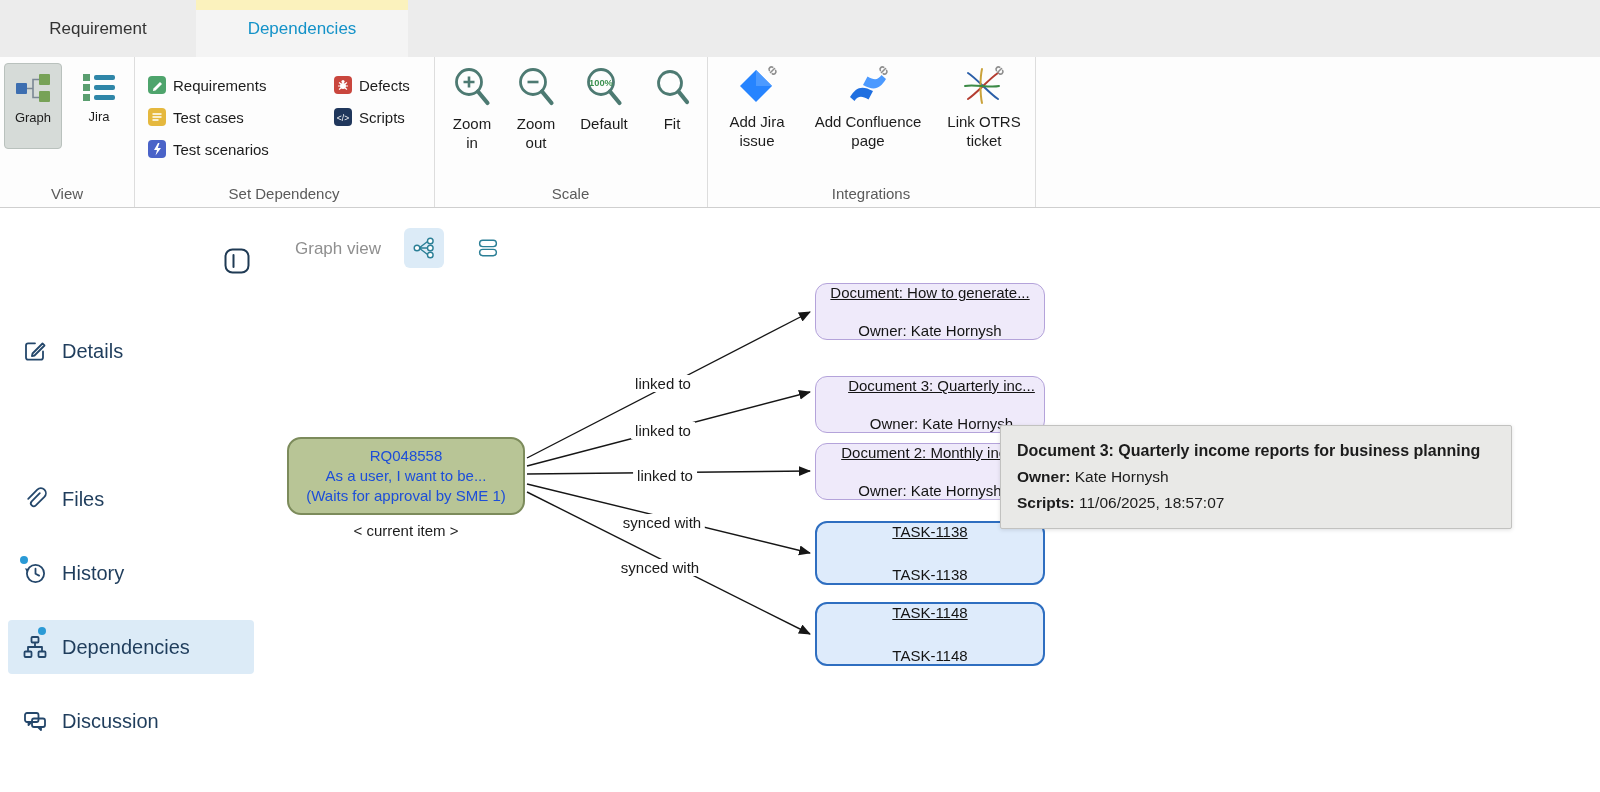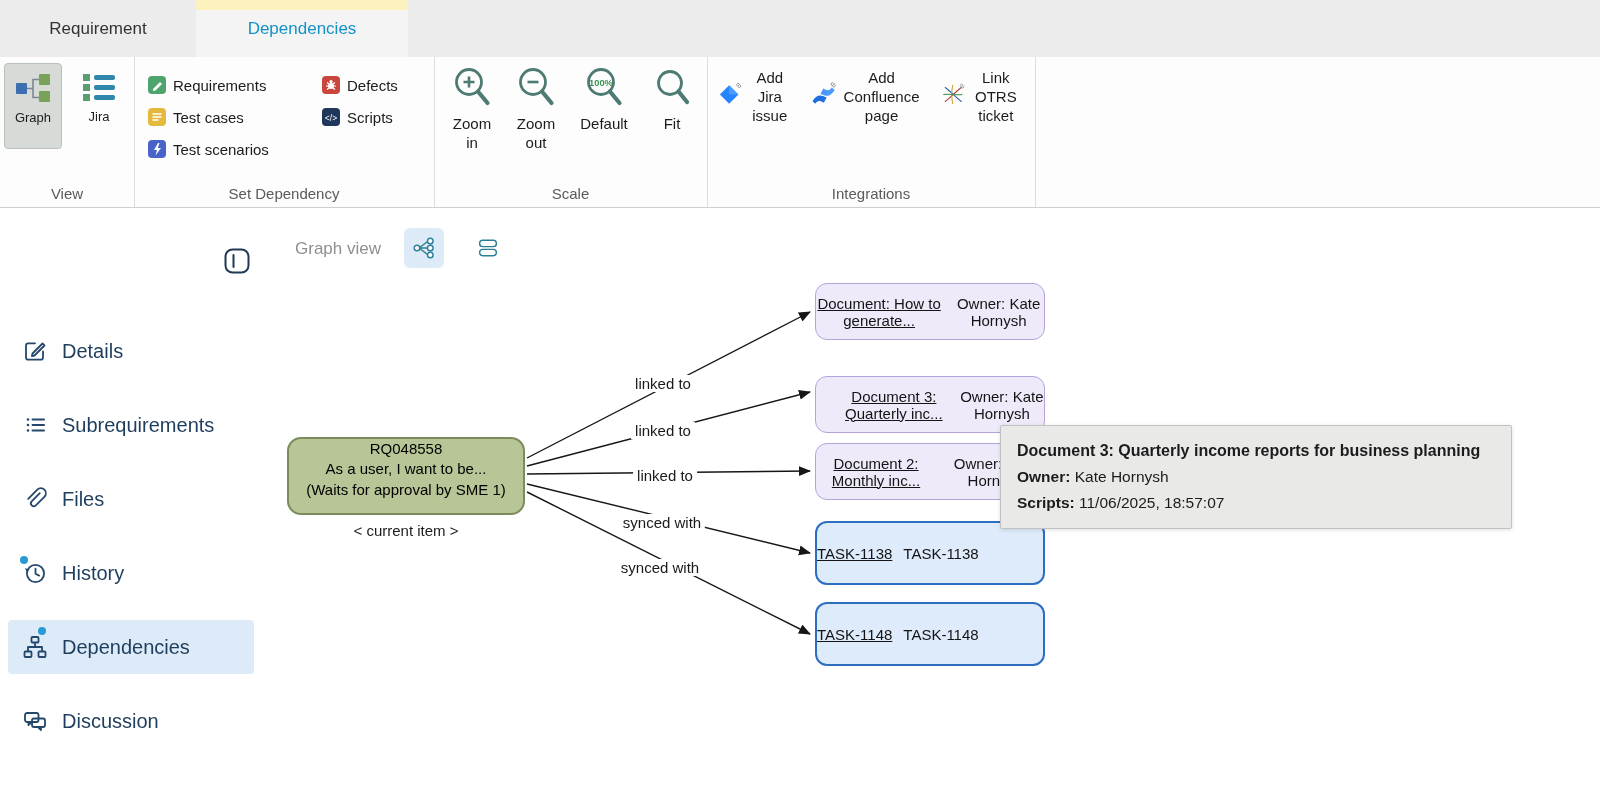--- a/index.html
+++ b/index.html
@@ -23,32 +23,32 @@
   .g-view { left:0; width:134px; }
   .view-btn { position:absolute; top:6px; width:58px; height:86px; border-radius:4px; display:flex;
               flex-direction:column; align-items:center; padding-top:8px; box-sizing:border-box;
               font-size:13px; color:#1c1c1c; gap:6px; cursor:pointer; }
   .view-btn.selected { left:4px; background:#d6dbd8; border:1px solid #b9c1bd; }
   .view-btn.plain { left:70px; }
 
   .g-dep { left:134px; width:300px; }
   .dep-row { position:absolute; display:flex; align-items:center; gap:7px; font-size:15px; color:#1c1c1c;
              height:20px; cursor:pointer; }
-  .dep-c1 { left:14px; } .dep-c2 { left:188px; }
+  .dep-c1 { left:14px; } .dep-c2 { left:200px; }
   .dep-r1 { top:18px; } .dep-r2 { top:50px; } .dep-r3 { top:82px; }
 
   .g-scale { left:434px; width:273px; }
   .scale-item { position:absolute; top:8px; display:flex; flex-direction:column; align-items:center;
                 font-size:15px; color:#1c1c1c; text-align:center; line-height:1.25; cursor:pointer; }
   .si-zoomin { left:15px; width:46px; } .si-zoomout { left:79px; width:46px; }
   .si-default { left:138px; width:64px; } .si-fit { left:213px; width:50px; }
   .scale-item .lbl { margin-top:4px; }
 
   .g-integ { left:707px; width:328px; }
-  .integ-item { position:absolute; top:8px; display:flex; align-items:center;
+  .integ-item { position:absolute; top:8px; display:flex; flex-direction:column; align-items:center;
                 font-size:15px; color:#1c1c1c; text-align:center; line-height:1.25; cursor:pointer; }
   .ii-jira { left:10px; width:80px; } .ii-conf { left:103px; width:116px; } .ii-otrs { left:235px; width:84px; }
   .integ-item .lbl { margin-top:4px; }
 
   
   .canvas { position:absolute; top:208px; left:0; right:0; bottom:0; background:#fff; }
 
   .collapse-btn { position:absolute; left:222px; top:38px; width:30px; height:30px; cursor:pointer; }
   .viewmode-label { position:absolute; left:288px; top:31px; font-size:17px; color:#8f8f8f;margin-left:7px; }
   .mode-btn { position:absolute; top:20px; width:40px; height:40px; border-radius:6px; display:flex;
@@ -61,31 +61,31 @@
   .side-item { position:absolute; left:22px; display:flex; align-items:center; gap:14px; font-size:20px;
                color:#1f3d5c; height:40px; cursor:pointer; z-index:2; }
   .si-1 { top:123px; } .si-2 { top:197px; } .si-3 { top:271px; } .si-4 { top:345px; } .si-5 { top:419px; } .si-6 { top:493px; }
   .side-icon { position:relative; width:26px; height:26px; flex:0 0 26px; }
   .notif-dot { position:absolute; width:8px; height:8px; border-radius:50%; background:#2a9ad6; }
   .dot-history { left:-2px; top:-4px; }
   .dot-deps { left:16px; top:-7px; }
 
   
   .edges { position:absolute; left:0; top:0; z-index:1; pointer-events:none; }
-  .gnode { position:absolute; left:815px; width:230px; border-radius:12px; display:flex; flex-direction:row;
-           align-items:center; justify-content:flex-start; font-size:15px; color:#141414; text-align:center;
-           box-sizing:border-box; gap:11px; z-index:2; }
+  .gnode { position:absolute; left:815px; width:230px; border-radius:12px; display:flex; flex-direction:column;
+           align-items:center; justify-content:space-between; font-size:15px; color:#141414; text-align:center;
+           box-sizing:border-box; gap:0; z-index:2; }
   .gnode .ntitle { text-decoration:underline; cursor:pointer; }
   .node-doc { background:#efeafa; border:1.5px solid #b4a3da; height:57px; }
   .node-task { background:#deebfb; border:2.5px solid #2e6ec0; height:64px; }
   .n1 { top:75px; } .n2 { top:168px;padding-left:23px; } .n3 { top:235px; } .n4 { top:313px; } .n5 { top:394px; }
 
   .current-node { position:absolute; left:287px; top:229px; width:238px; height:78px; background:#b8c596;
                   border:2px solid #7c8b5b; border-radius:14px; display:flex; flex-direction:column;
-                  align-items:center; font-size:15px; color:#000000; text-align:center;
+                  align-items:center; justify-content:center; font-size:15px; color:#1d4ed8; text-align:center;
                   line-height:1.35; box-sizing:border-box; z-index:2; }
   .current-caption { position:absolute; left:287px; top:314px; width:238px; text-align:center; font-size:15px;
                      color:#1c1c1c; z-index:2; }
 
   .elabel { position:absolute; transform:translateX(-50%); background:#fff; padding:0 4px; font-size:15px;
             color:#1a1a1a; z-index:2; }
   .el-1 { left:663px; top:167px; } .el-2 { left:663px; top:214px; } .el-3 { left:665px; top:259px; }
   .el-4 { left:662px; top:306px; } .el-5 { left:660px; top:351px; }
 
   .tooltip { position:absolute; left:1000px; top:217px; width:512px; box-sizing:border-box; background:#e9e9e7;
@@ -302,31 +302,20 @@
     <div class="side-item si-1">
       <span class="side-icon">
         <svg width="26" height="26" viewBox="0 0 26 26" fill="none" stroke="#24476b" stroke-width="1.8" stroke-linecap="round" stroke-linejoin="round">
           <path d="M21 13.5 V19.5 a2.2 2.2 0 0 1 -2.2 2.2 H6.2 A2.2 2.2 0 0 1 4 19.5 V7.5 a2.2 2.2 0 0 1 2.2 -2.2 H13"></path>
           <path d="M10.5 15.5 L20.5 5.5 l2 2 L12.5 17.5 l-2.6 .6 z"></path>
         </svg>
       </span>
       <span>Details</span>
     </div>
 
-    <div class="side-item si-2">
-      <span class="side-icon">
-        <svg width="26" height="26" viewBox="0 0 26 26" fill="none" stroke="#24476b" stroke-width="2" stroke-linecap="round">
-          <circle cx="6" cy="7.5" r="1.3" fill="#24476b" stroke="none"></circle>
-          <circle cx="6" cy="13" r="1.3" fill="#24476b" stroke="none"></circle>
-          <circle cx="6" cy="18.5" r="1.3" fill="#24476b" stroke="none"></circle>
-          <path d="M10.5 7.5 H22 M10.5 13 H22 M10.5 18.5 H22"></path>
-        </svg>
-      </span>
-      <span>Subrequirements</span>
-    </div>
 
     <div class="side-item si-3">
       <span class="side-icon">
         <svg width="26" height="26" viewBox="0 0 26 26" fill="none" stroke="#24476b" stroke-width="1.8" stroke-linecap="round" stroke-linejoin="round">
           <path d="M17.8 7.2 l-8.1 8.1 a2.9 2.9 0 0 0 4.1 4.1 l8.6 -8.6 a5 5 0 0 0 -7.1 -7.1 L6.2 12.9"></path>
         </svg>
       </span>
       <span>Files</span>
     </div>
 

